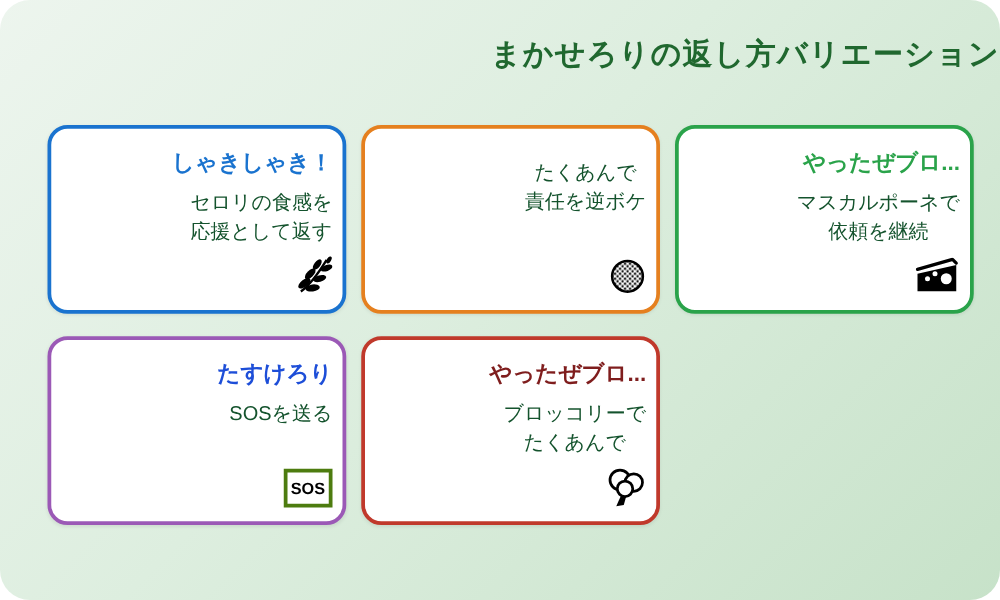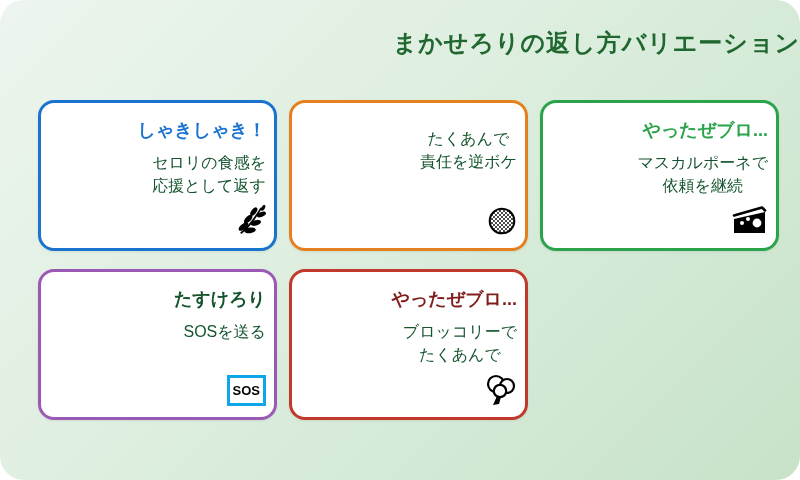--- a/index.html
+++ b/index.html
@@ -22,21 +22,21 @@
   .card{
     height:151px;box-sizing:border-box;background:#ffffff;
     border:3px solid #888;border-radius:16px;
     display:flex;flex-direction:column;align-items:flex-end;
     padding:15px 8px 9px;box-shadow:0 1px 3px rgba(0,0,0,0.08);
   }
   .card-title{font-size:18px;font-weight:bold;white-space:nowrap;}
   .card-body{margin-top:9px;text-align:center;font-size:16px;color:#14532d;line-height:1.45;}
   .card-icon{margin-top:auto;height:36px;display:flex;align-items:center;justify-content:center;}
   .sos-box{
-    box-sizing:border-box;border:3px solid #0ea5e9;background:#fff;color:#000;
+    box-sizing:border-box;border:3px solid #4d7c0f;background:#fff;color:#000;
     font-size:13px;font-weight:bold;line-height:1;padding:6px 3px;letter-spacing:0;
   }
   svg{display:block;}
 </style>
 </head>
 <body>
 
 <div class="canvas"></div>
 
 <div class="page-title">まかせろりの返し方バリエーション</div>
@@ -93,21 +93,21 @@
         <path d="M2 9.5 L30 1.5 L33 4.5" stroke="#000" stroke-width="2.6" fill="none" stroke-linecap="round" stroke-linejoin="round"></path>
         <path d="M2 13 L33 6 L33 27 L2 27 Z" fill="#000"></path>
         <circle cx="10" cy="17" r="2" fill="#fff"></circle>
         <circle cx="16" cy="13" r="2" fill="#fff"></circle>
         <circle cx="25" cy="17" r="4.4" fill="#fff"></circle>
       </svg>
     </div>
   </div>
 
   <div class="card" style="border-color: rgb(155, 89, 182);">
-    <div class="card-title" style="color: #14532d;">たすけろり</div>
+    <div class="card-title" style="color: #1d4ed8;">たすけろり</div>
     <div class="card-body">
       <div>SOSを送る</div>
     </div>
     <div class="card-icon">
       <div class="sos-box">SOS</div>
     </div>
   </div>
 
   <div class="card" style="border-color: rgb(192, 57, 43);">
     <div class="card-title" style="color: #7f1d1d;">やったぜブロ...</div>

